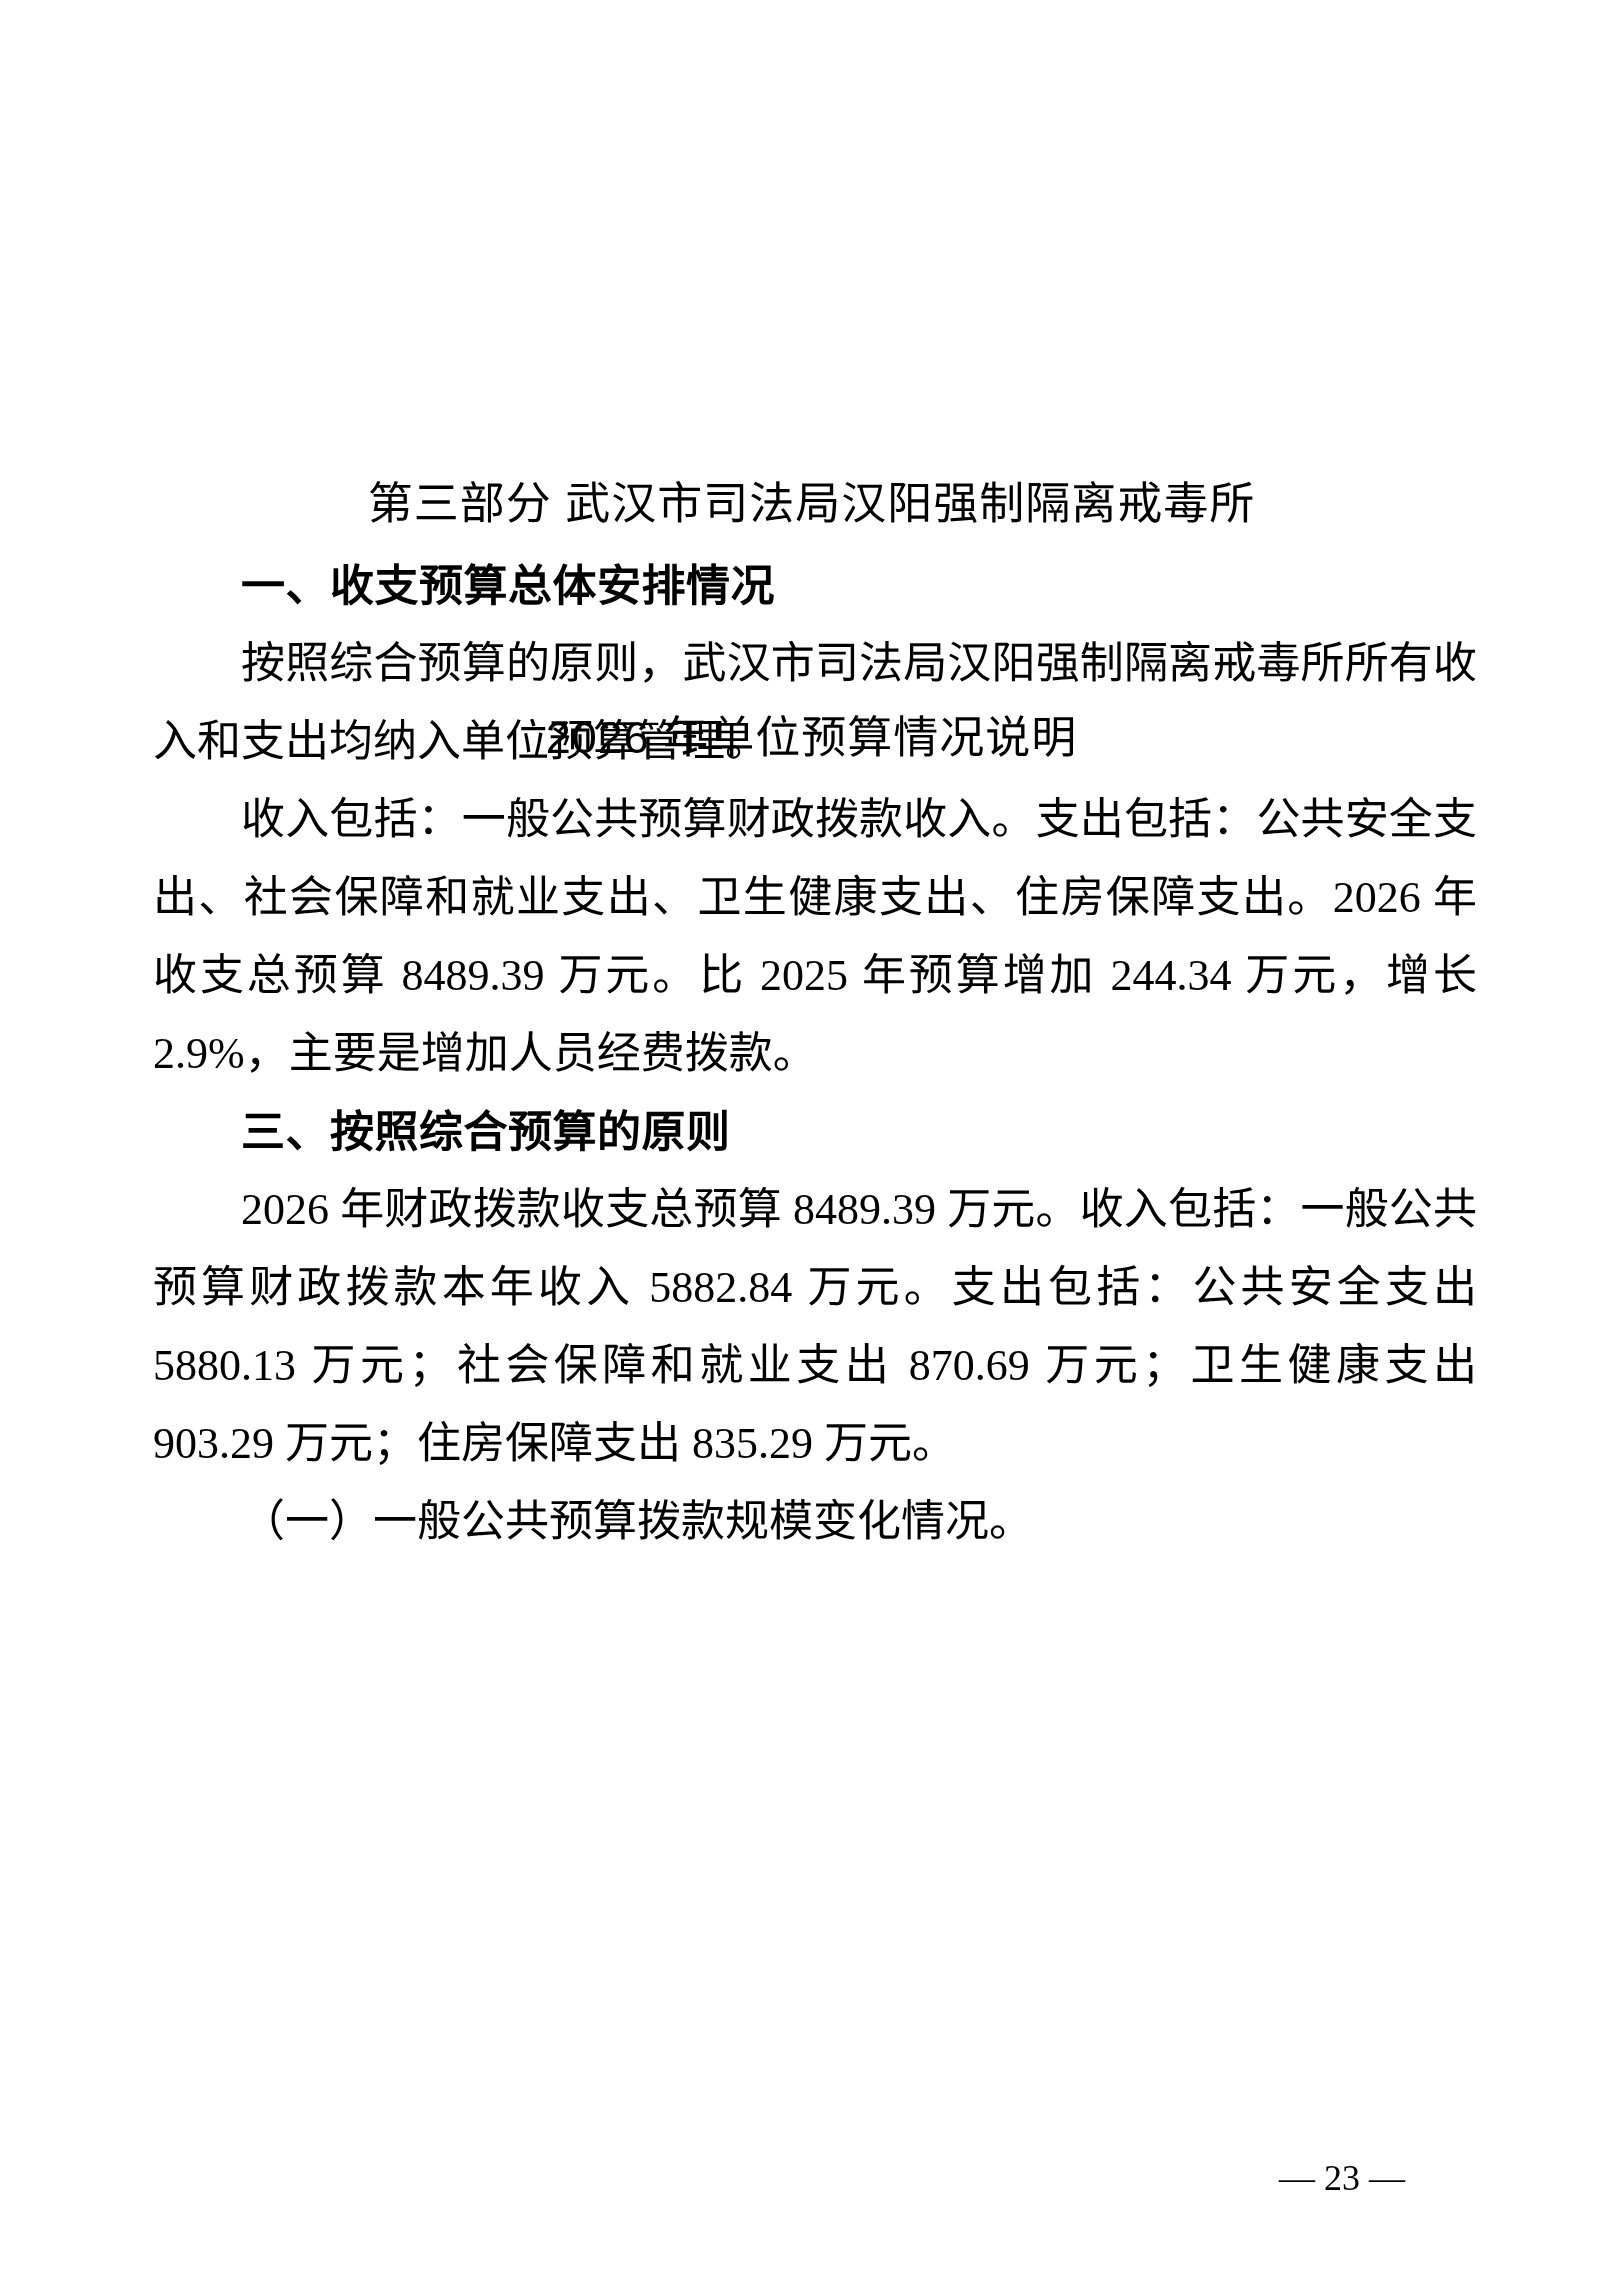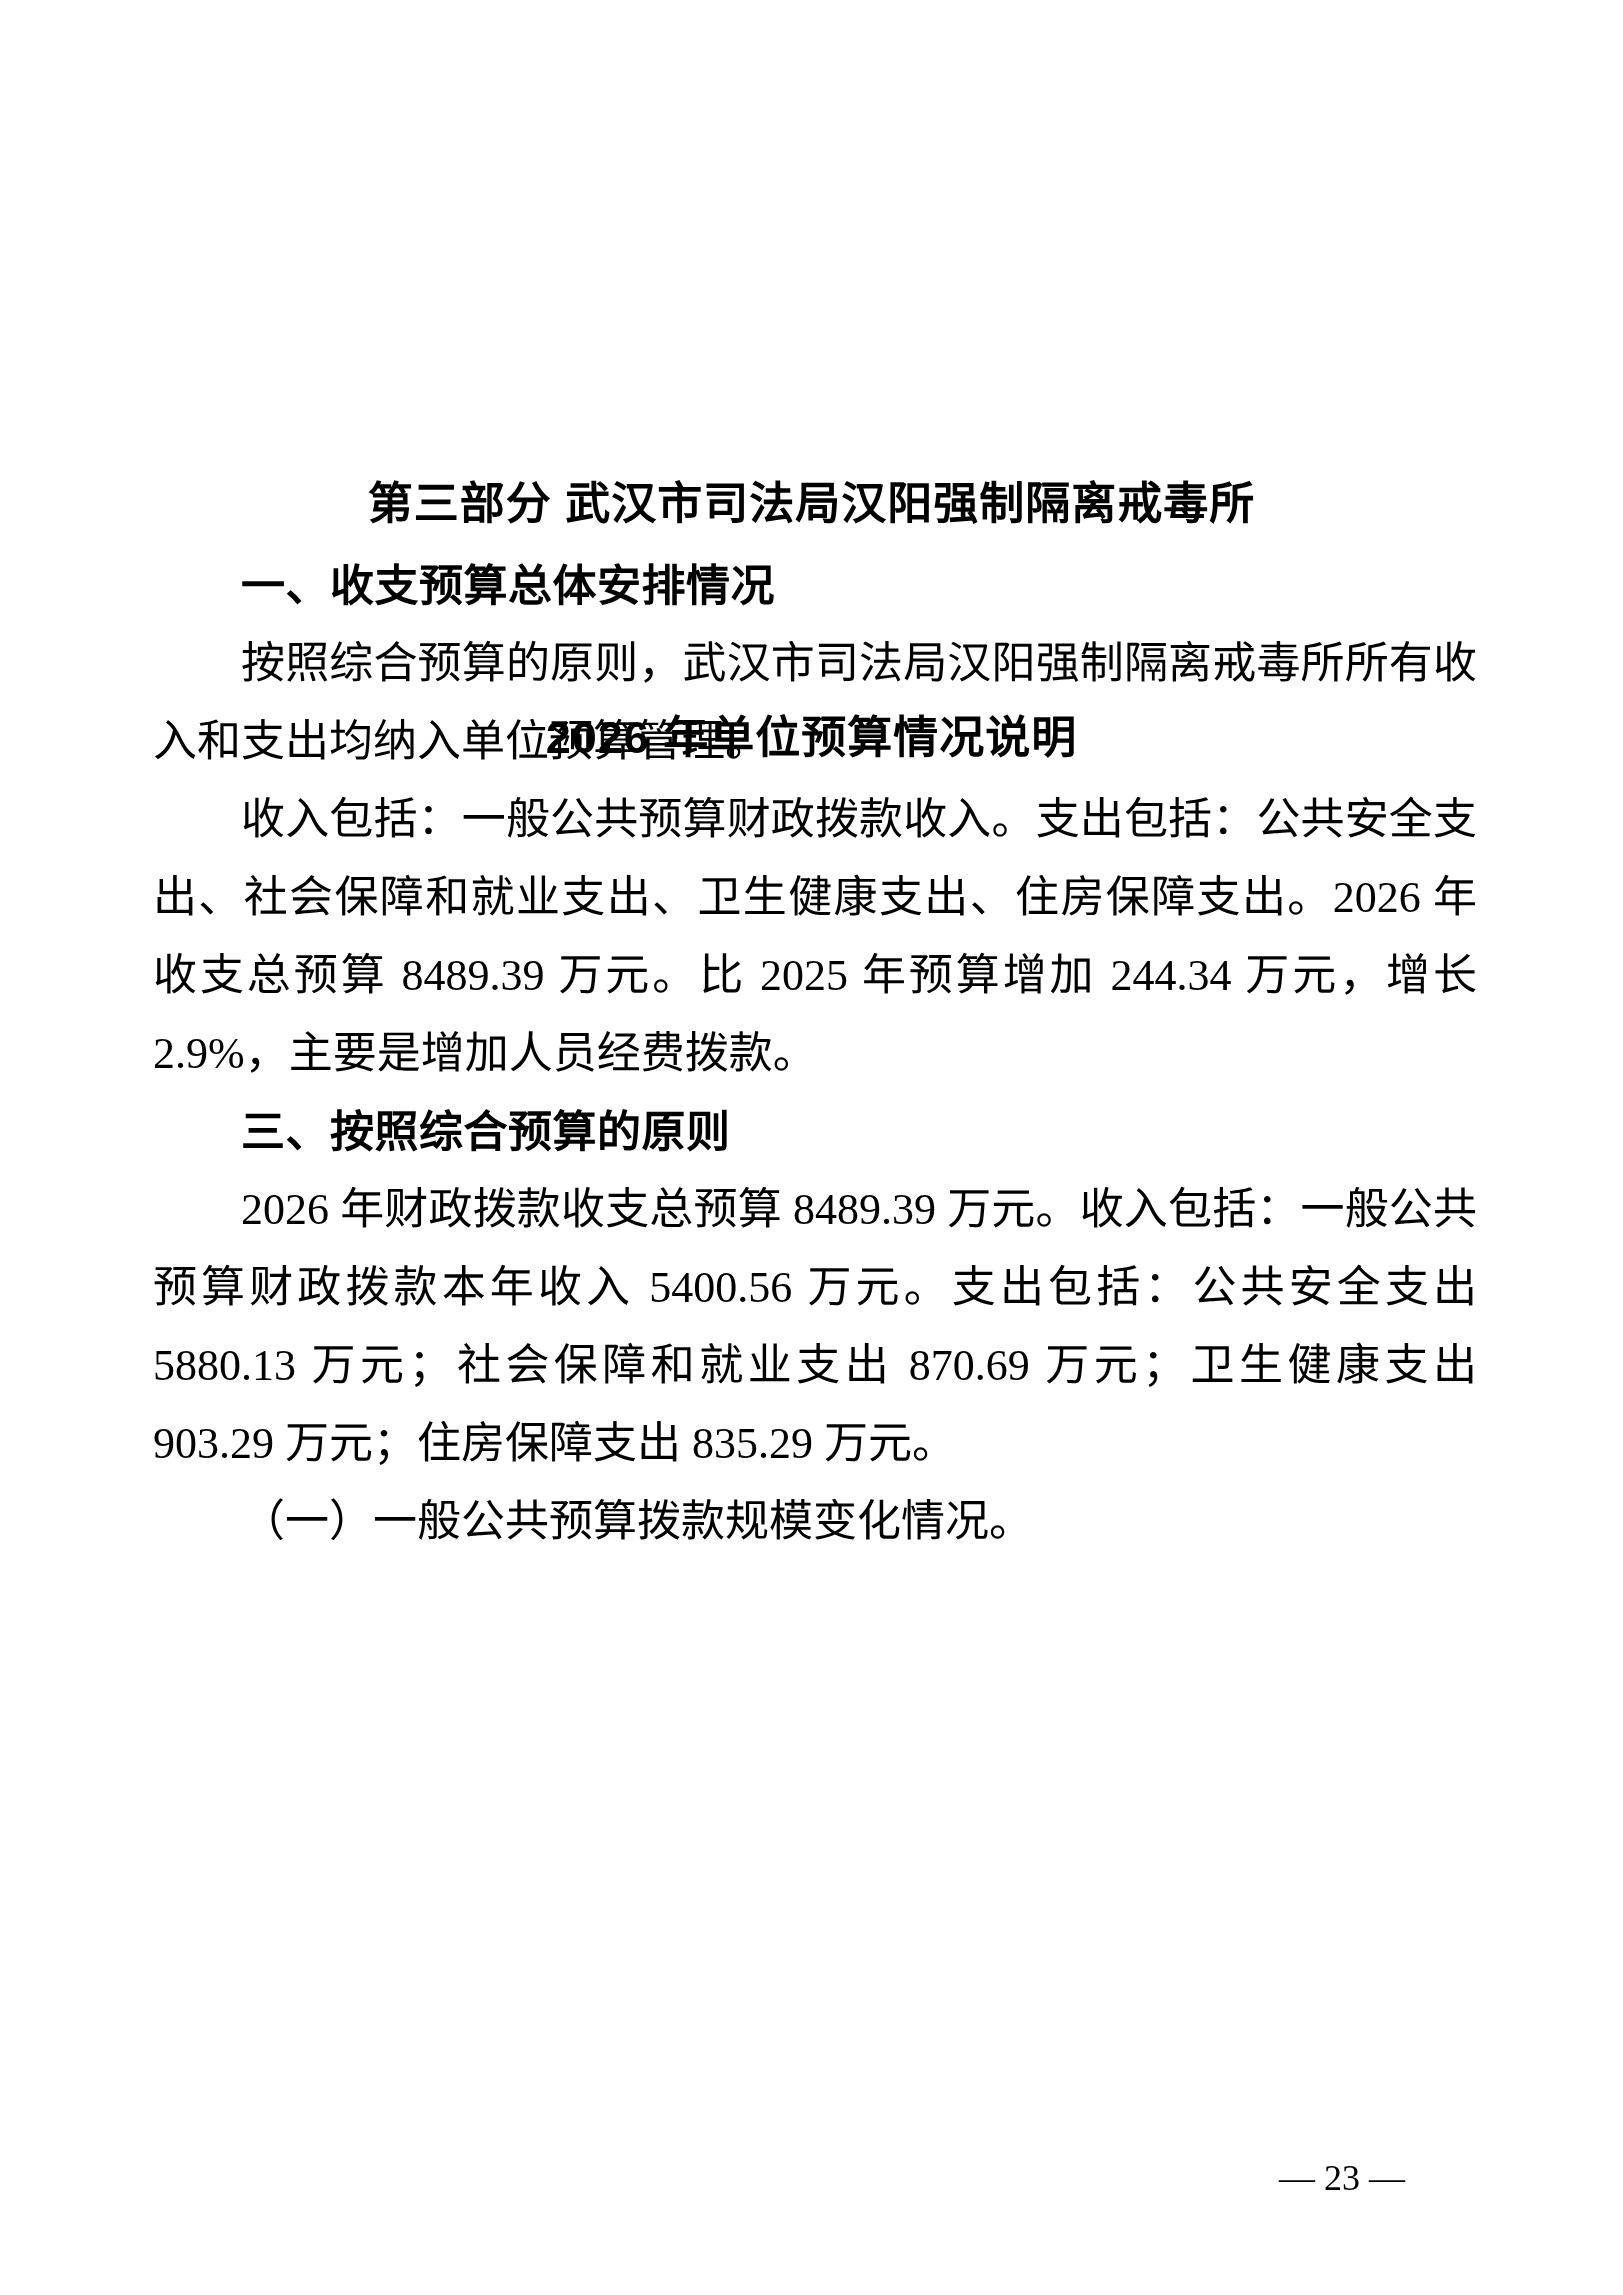--- a/index.html
+++ b/index.html
@@ -16,21 +16,21 @@
     font-family: "Liberation Serif", "DejaVu Serif", serif;
     color: #000000;
   }
   .doc-title {
     position: absolute;
     top: 309px;
     left: 0;
     width: 1623px;
     text-align: center;
     font-family: "Liberation Sans", "DejaVu Sans", sans-serif;
-    font-weight: 700;
+    font-weight: 400;
     font-size: 45px;
     line-height: 78px;
     letter-spacing: 1px;
     white-space: pre;
   }
   .content {
     position: absolute;
     top: 547px;
     left: 153px;
     width: 1324px;
@@ -79,21 +79,21 @@
       <p class="body-para">按照综合预算的原则，武汉市司法局汉阳强制隔离戒毒所所有收入和支出均纳入单位预算管理。</p>
       <p class="body-para">收入包括：一般公共预算财政拨款收入。支出包括：公共安全支出、社会保障和就业支出、卫生健康支出、住房保障支出。2026 年收支总预算 8489.39 万元。比 2025 年预算增加 244.34 万元，增长 2.9%，主要是增加人员经费拨款。</p>
     </div>
 
 
     <div>
       <p class="sec-heading">三、按照综合预算的原则</p>
     </div>
 
     <div>
-      <p class="body-para">2026 年财政拨款收支总预算 8489.39 万元。收入包括：一般公共预算财政拨款本年收入 5400.56 万元。支出包括：公共安全支出 5880.13 万元；社会保障和就业支出 870.69 万元；卫生健康支出 903.29 万元；住房保障支出 835.29 万元。</p>
+      <p class="body-para">2026 年财政拨款收支总预算 8489.39 万元。收入包括：一般公共预算财政拨款本年收入 5882.84 万元。支出包括：公共安全支出 5880.13 万元；社会保障和就业支出 870.69 万元；卫生健康支出 903.29 万元；住房保障支出 835.29 万元。</p>
     </div>
 
     <div>
       <p class="body-para">（一）一般公共预算拨款规模变化情况。</p>
     </div>
 
   </div>
 
   <div class="page-footer">— 23 —</div>
 

